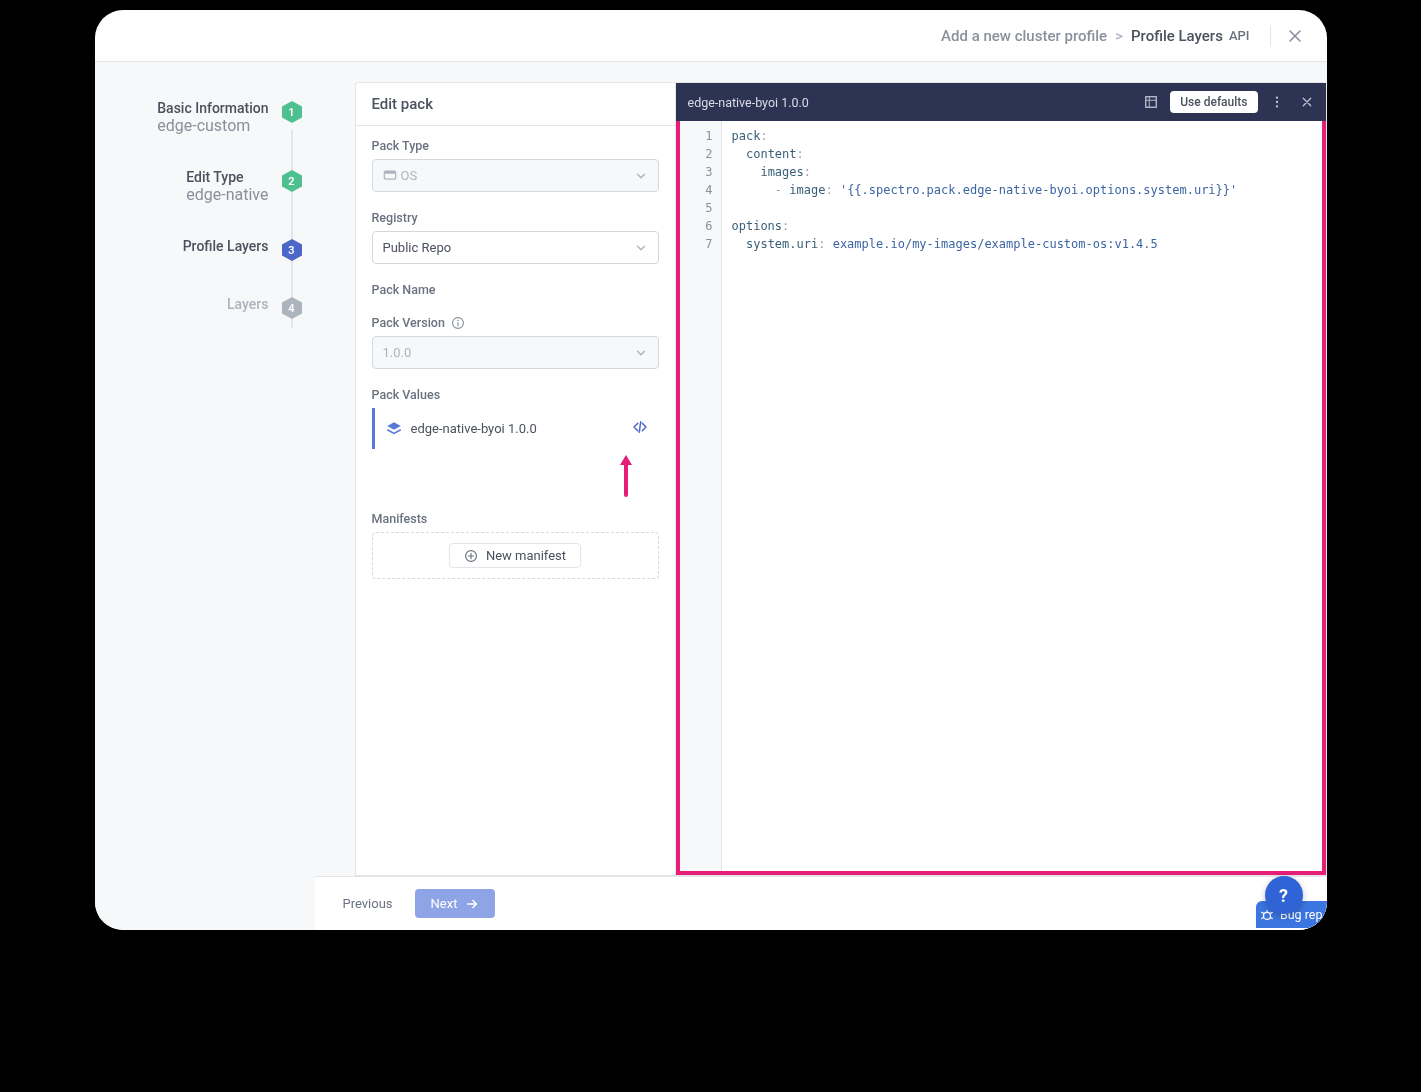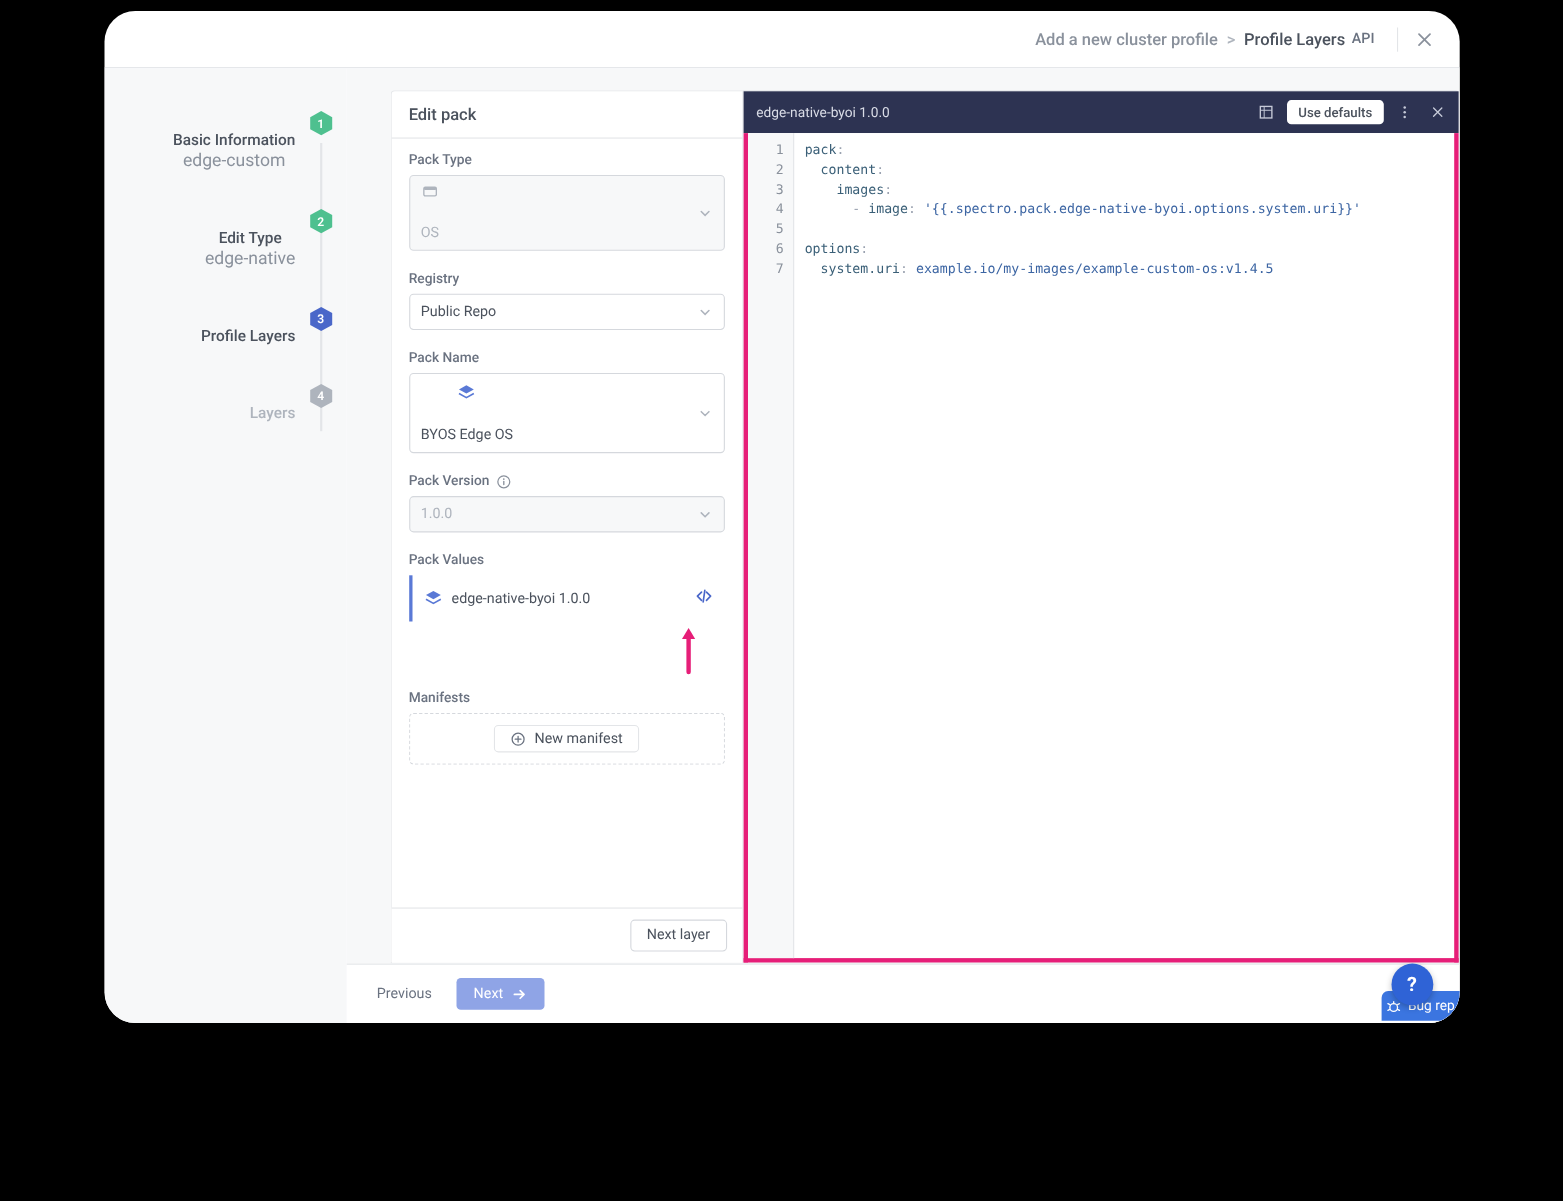--- a/index.html
+++ b/index.html
@@ -36,39 +36,39 @@
   .vsep{width:1px;height:22px;background:var(--gray-200);}
   .x-btn{width:20px;height:20px;display:flex;align-items:center;justify-content:center;color:var(--gray-500);cursor:pointer;}
 
   
   .body{flex:1;display:grid;grid-template-columns:220px 1fr;min-height:0;}
 
   
   .sidebar{background:var(--gray-50);padding:32px 0;position:relative;}
   .steps{position:relative;}
   .step{display:flex;align-items:flex-start;justify-content:flex-end;gap:12px;padding:6px 12px 28px 12px;}
-  .step .labels{text-align:center;margin-top:20px;}
+  .step .labels{text-align:left;}
   .step .title{font-size:14px;color:var(--gray-700);font-weight:500;}
   .step .sub{font-size:16px;color:var(--gray-500);}
   .hex{width:22px;height:24px;display:flex;align-items:center;justify-content:center;color:#fff;font-size:11px;font-weight:600;position:relative;flex:0 0 22px;}
   .hex svg{position:absolute;inset:0;}
   .hex span{position:relative;z-index:1;}
   .step-connector{position:absolute;right:22px;top:36px;bottom:20px;width:2px;background:var(--gray-200);z-index:0;}
 
   
   .main{display:flex;flex-direction:column;min-height:0;background:var(--gray-50);}
   .workspace{flex:1;display:flex;gap:0;min-height:0;padding:20px 0 0 40px;}
   .editpack-col{width:320px;display:flex;flex-direction:column;background:#fff;border:1px solid var(--gray-200);border-right:none;border-top-left-radius:4px;min-height:0;}
   .editpack-head{padding:12px 16px;border-bottom:1px solid var(--gray-200);font-size:15px;font-weight:500;color:var(--gray-700);}
   .editpack-body{flex:1;overflow:auto;padding:12px 16px 20px;}
   .field-group{margin-bottom:18px;}
   .field-label{font-size:12.5px;color:var(--gray-600);font-weight:500;margin-bottom:6px;display:flex;align-items:center;gap:6px;}
   .select{display:flex;align-items:center;gap:8px;background:#fff;border:1px solid var(--gray-300);border-radius:4px;padding:8px 10px;font-size:13px;color:var(--gray-700);cursor:pointer;justify-content:space-between;}
   .select.disabled{background:var(--gray-50);color:var(--gray-400);cursor:not-allowed;}
-  .select .lead{display:flex;align-items:center;gap:22px;flex-direction:column;}
+  .select .lead{display:flex;align-items:center;gap:4px;}
   .chev{color:var(--gray-400);}
   .pack-value-row{display:flex;align-items:center;justify-content:space-between;padding:10px 10px;border-left:3px solid var(--blue-500);background:#fff;cursor:pointer;}
   .pack-value-row .lead{display:flex;align-items:center;gap:8px;font-size:13px;color:var(--gray-700);}
   .code-chip{color:var(--blue-600);}
   .dashed-btn{display:flex;align-items:center;justify-content:center;gap:8px;border:1px dashed var(--gray-300);border-radius:4px;padding:10px;color:var(--gray-700);cursor:pointer;font-size:13px;}
   .inner-dashed{display:flex;align-items:center;gap:8px;border:1px solid var(--gray-200);border-radius:4px;padding:4px 14px;}
   .arrow-callout{position:relative;height:40px;margin-top:4px;display:flex;justify-content:flex-end;padding-right:24px;}
   .arrow-callout svg{overflow:visible;}
 
   
@@ -208,32 +208,20 @@
                     <span>Public Repo</span>
                   </span>
                 <svg class="tiny-icon chev" viewBox="0 0 16 16">
                     <path d="M4 6l4 4 4-4" fill="none" stroke="currentColor" stroke-width="1.6" stroke-linecap="round"></path>
                   </svg>
               </div>
             </div>
 
             <div class="field-group">
               <div class="field-label">Pack Name</div>
-              <div class="select">
-                <span class="lead">
-                  <svg class="layers-icon" viewBox="0 0 24 24">
-                      <path d="M12 3l9 5-9 5-9-5 9-5z" fill="#5a79d6"></path>
-                      <path d="M3 13l9 5 9-5" fill="none" stroke="#5a79d6" stroke-width="2"></path>
-                    </svg>
-                  <span>BYOS Edge OS</span>
-                </span>
-                <svg class="tiny-icon chev" viewBox="0 0 16 16">
-                    <path d="M4 6l4 4 4-4" fill="none" stroke="currentColor" stroke-width="1.6" stroke-linecap="round"></path>
-                  </svg>
-              </div>
             </div>
 
             <div class="field-group">
               <div class="field-label">
                 <span>Pack Version</span>
                 <svg class="tiny-icon" viewBox="0 0 16 16">
                     <circle cx="8" cy="8" r="6.2" fill="none" stroke="#8a919c" stroke-width="1.3"></circle>
                     <circle cx="8" cy="5.2" r="0.9" fill="#8a919c"></circle>
                     <rect x="7.3" y="7" width="1.4" height="4.5" rx="0.7" fill="#8a919c"></rect>
                   </svg>
@@ -281,23 +269,20 @@
                       <circle cx="8" cy="8" r="6.2" fill="none" stroke="#6a7280" stroke-width="1.3"></circle>
                       <path d="M8 5v6M5 8h6" stroke="#6a7280" stroke-width="1.3" stroke-linecap="round"></path>
                     </svg>
                   <span>New manifest</span>
                 </div>
               </div>
             </div>
 
           </div>
 
-          <div class="next-layer-bar">
-            <div class="next-layer-btn">Next layer</div>
-          </div>
         </div>
 
         <div class="editor">
           <div class="editor-header">
             <div class="left">
               <span>edge-native-byoi 1.0.0</span>
             </div>
             <div class="right">
               <div class="hdr-iconbtn">
                 <svg viewBox="0 0 16 16" width="14" height="14">

